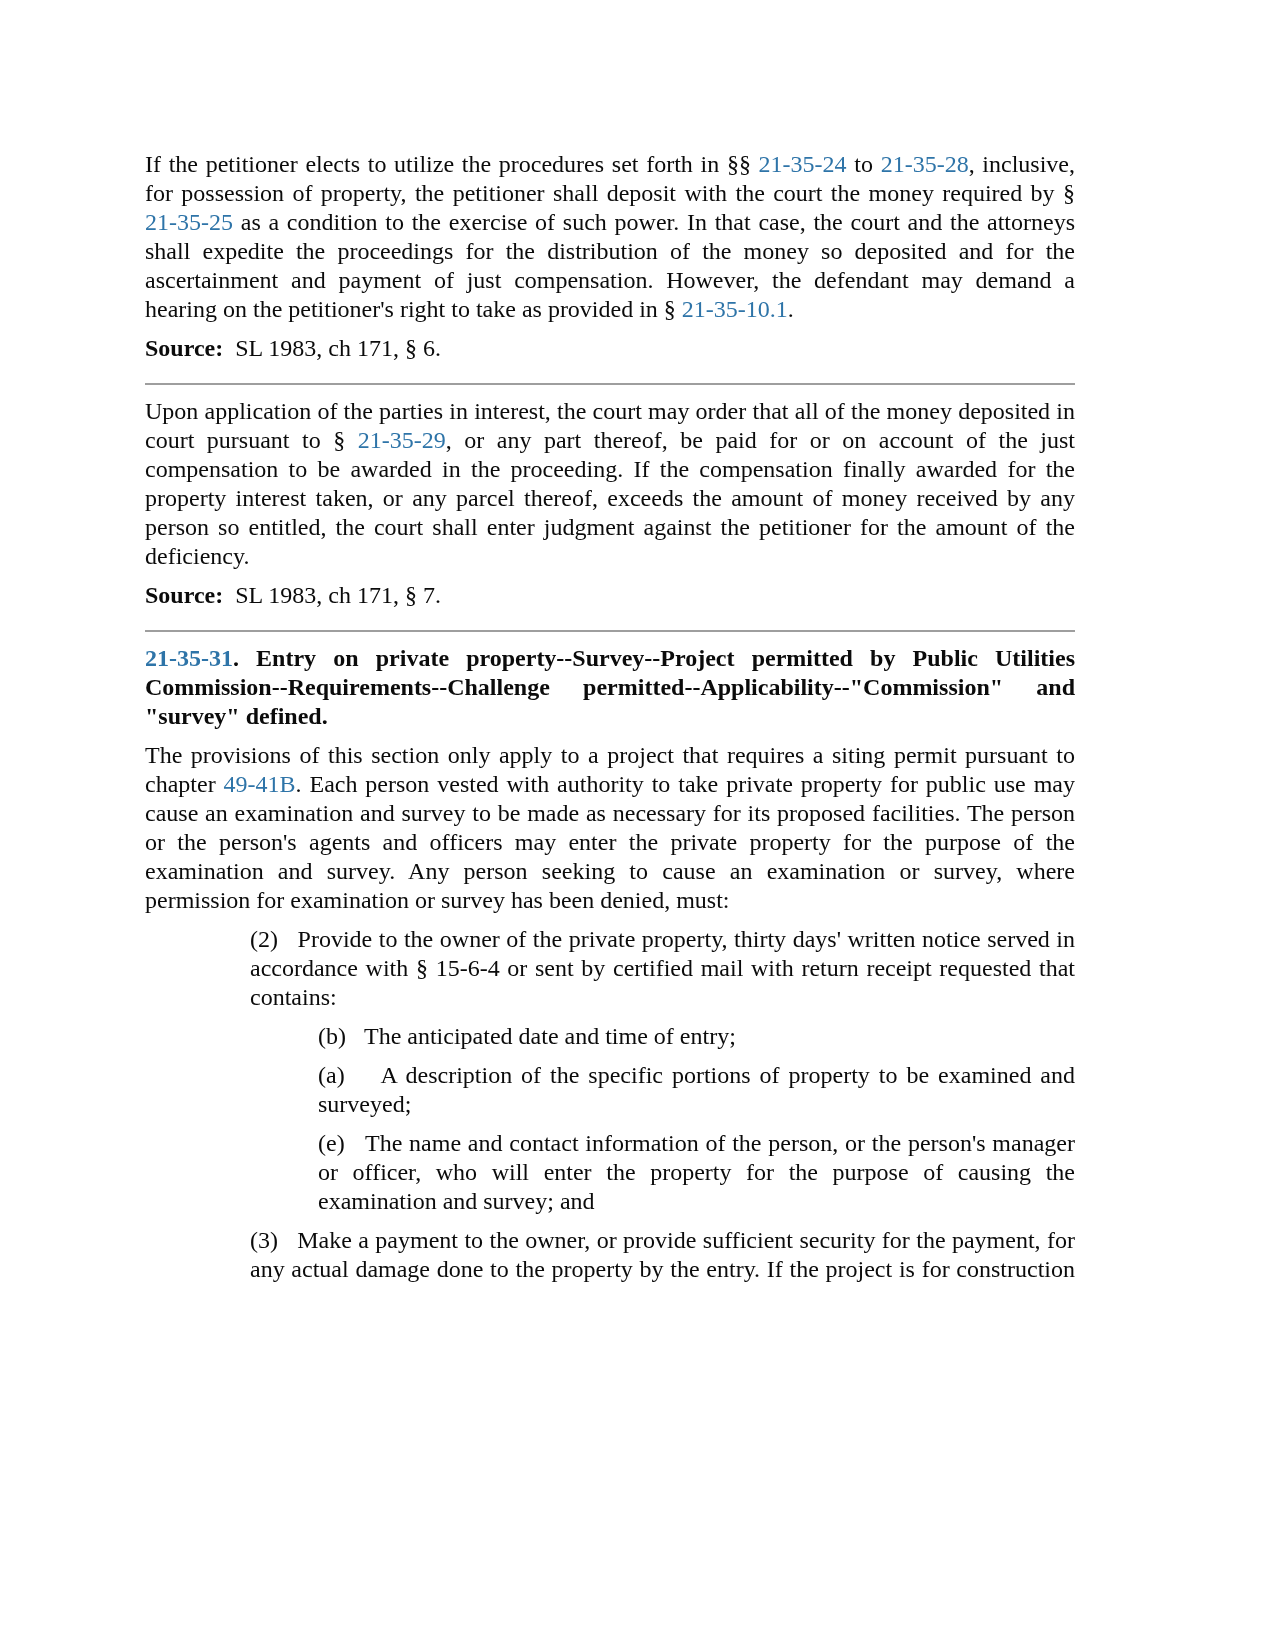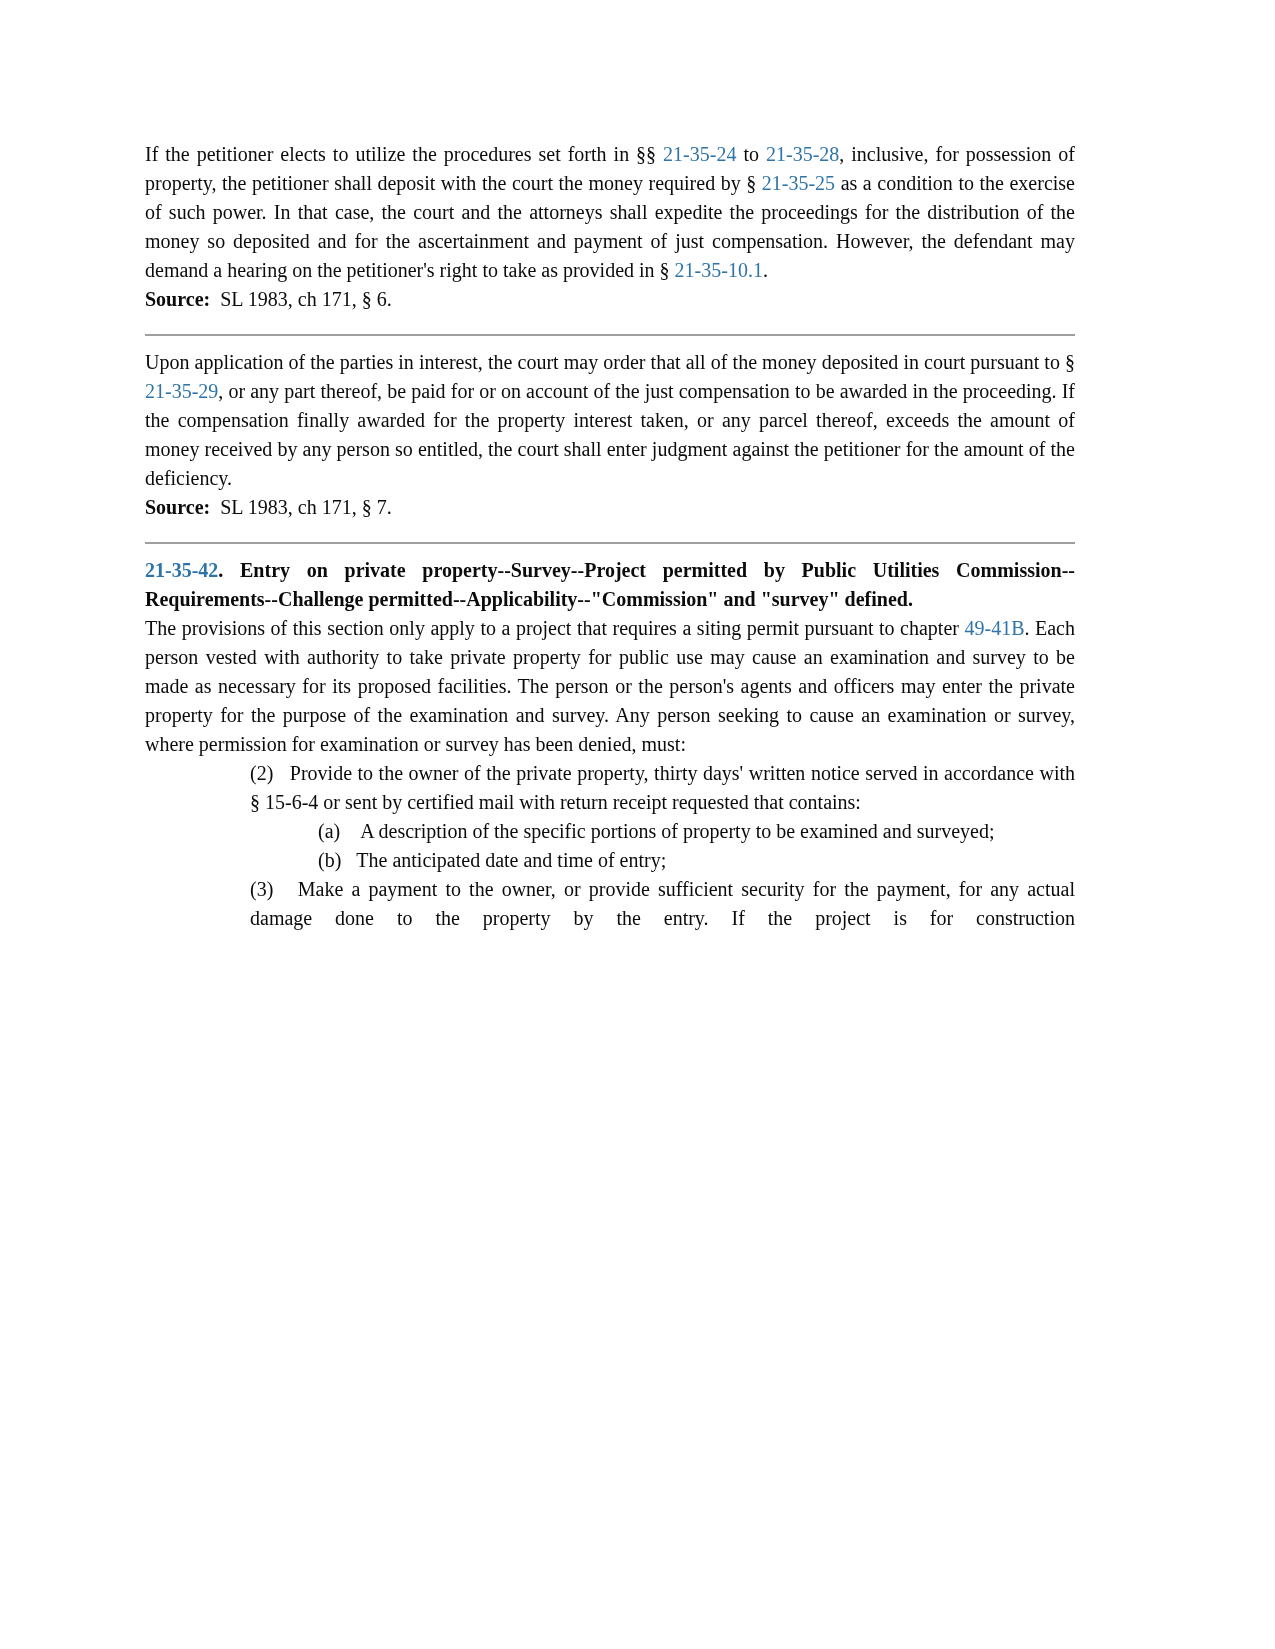--- a/index.html
+++ b/index.html
@@ -8,23 +8,24 @@
     width: 1275px;
     min-height: 1649px;
     font-family: "Liberation Serif", serif;
     color: #0b0b0b;
     --link-color: #2e74a8;
   }
   .page {
     padding: 140px 200px 60px 145px;
   }
   .block {
-    font-size: 20px;
+    font-size: 24px;
     line-height: 29px;
     text-align: justify;
+    margin-top: 10px;
   }
   .heading { font-weight: bold; }
   .bold { font-weight: bold; }
   .list1 { margin-left: 105px; }
   .list2 { margin-left: 173px; }
   .continued { text-align-last: justify; }
   a.statute-link {
     color: var(--link-color);
     text-decoration: none;
     cursor: pointer;
@@ -43,23 +44,24 @@
   <p class="block"><span>If the petitioner elects to utilize the procedures set forth in §§ </span><a href="#" class="statute-link">21-35-24</a><span> to </span><a href="#" class="statute-link">21-35-28</a><span>, inclusive, for possession of property, the petitioner shall deposit with the court the money required by § </span><a href="#" class="statute-link">21-35-25</a><span> as a condition to the exercise of such power. In that case, the court and the attorneys shall expedite the proceedings for the distribution of the money so deposited and for the ascertainment and payment of just compensation. However, the defendant may demand a hearing on the petitioner's right to take as provided in § </span><a href="#" class="statute-link">21-35-10.1</a><span>.</span></p>
   <p class="block"><span class="bold">Source:</span><span>&nbsp; SL 1983, ch 171, § 6.</span></p>
 
   <hr class="divider">
 
   <p class="block"><span>Upon application of the parties in interest, the court may order that all of the money deposited in court pursuant to § </span><a href="#" class="statute-link">21-35-29</a><span>, or any part thereof, be paid for or on account of the just compensation to be awarded in the proceeding. If the compensation finally awarded for the property interest taken, or any parcel thereof, exceeds the amount of money received by any person so entitled, the court shall enter judgment against the petitioner for the amount of the deficiency.</span></p>
   <p class="block"><span class="bold">Source:</span><span>&nbsp; SL 1983, ch 171, § 7.</span></p>
 
   <hr class="divider">
 
-  <p class="block heading"><a href="#" class="statute-link bold">21-35-42</a><span class="bold">. Entry on private property--Survey--Project permitted by Public Utilities Commission--Requirements--Challenge permitted--Applicability--"Commission" and "survey" defined.</span></p>
+  <p class="block heading"><a href="#" class="statute-link bold">21-35-31</a><span class="bold">. Entry on private property--Survey--Project permitted by Public Utilities Commission--Requirements--Challenge permitted--Applicability--"Commission" and "survey" defined.</span></p>
   <p class="block"><span>The provisions of this section only apply to a project that requires a siting permit pursuant to chapter </span><a href="#" class="statute-link">49-41B</a><span>. Each person vested with authority to take private property for public use may cause an examination and survey to be made as necessary for its proposed facilities. The person or the person's agents and officers may enter the private property for the purpose of the examination and survey. Any person seeking to cause an examination or survey, where permission for examination or survey has been denied, must:</span></p>
 
   <p class="block list1"><span>(2)&nbsp;&nbsp;&nbsp;Provide to the owner of the private property, thirty days' written notice served in accordance with § 15-6-4 or sent by certified mail with return receipt requested that contains:</span></p>
 
+  <p class="block list2"><span>(b)&nbsp;&nbsp;&nbsp;The anticipated date and time of entry;</span></p>
   <p class="block list2"><span>(a)&nbsp;&nbsp;&nbsp;&nbsp;A description of the specific portions of property to be examined and surveyed;</span></p>
-  <p class="block list2"><span>(b)&nbsp;&nbsp;&nbsp;The anticipated date and time of entry;</span></p>
+  <p class="block list2"><span>(e)&nbsp;&nbsp;&nbsp;The name and contact information of the person, or the person's manager or officer, who will enter the property for the purpose of causing the examination and survey; and</span></p>
 
   <p class="block list1 continued"><span>(3)&nbsp;&nbsp;&nbsp;Make a payment to the owner, or provide sufficient security for the payment, for any actual damage done to the property by the entry. If the project is for construction</span></p>
 
 </div>
 
 </body></html>

